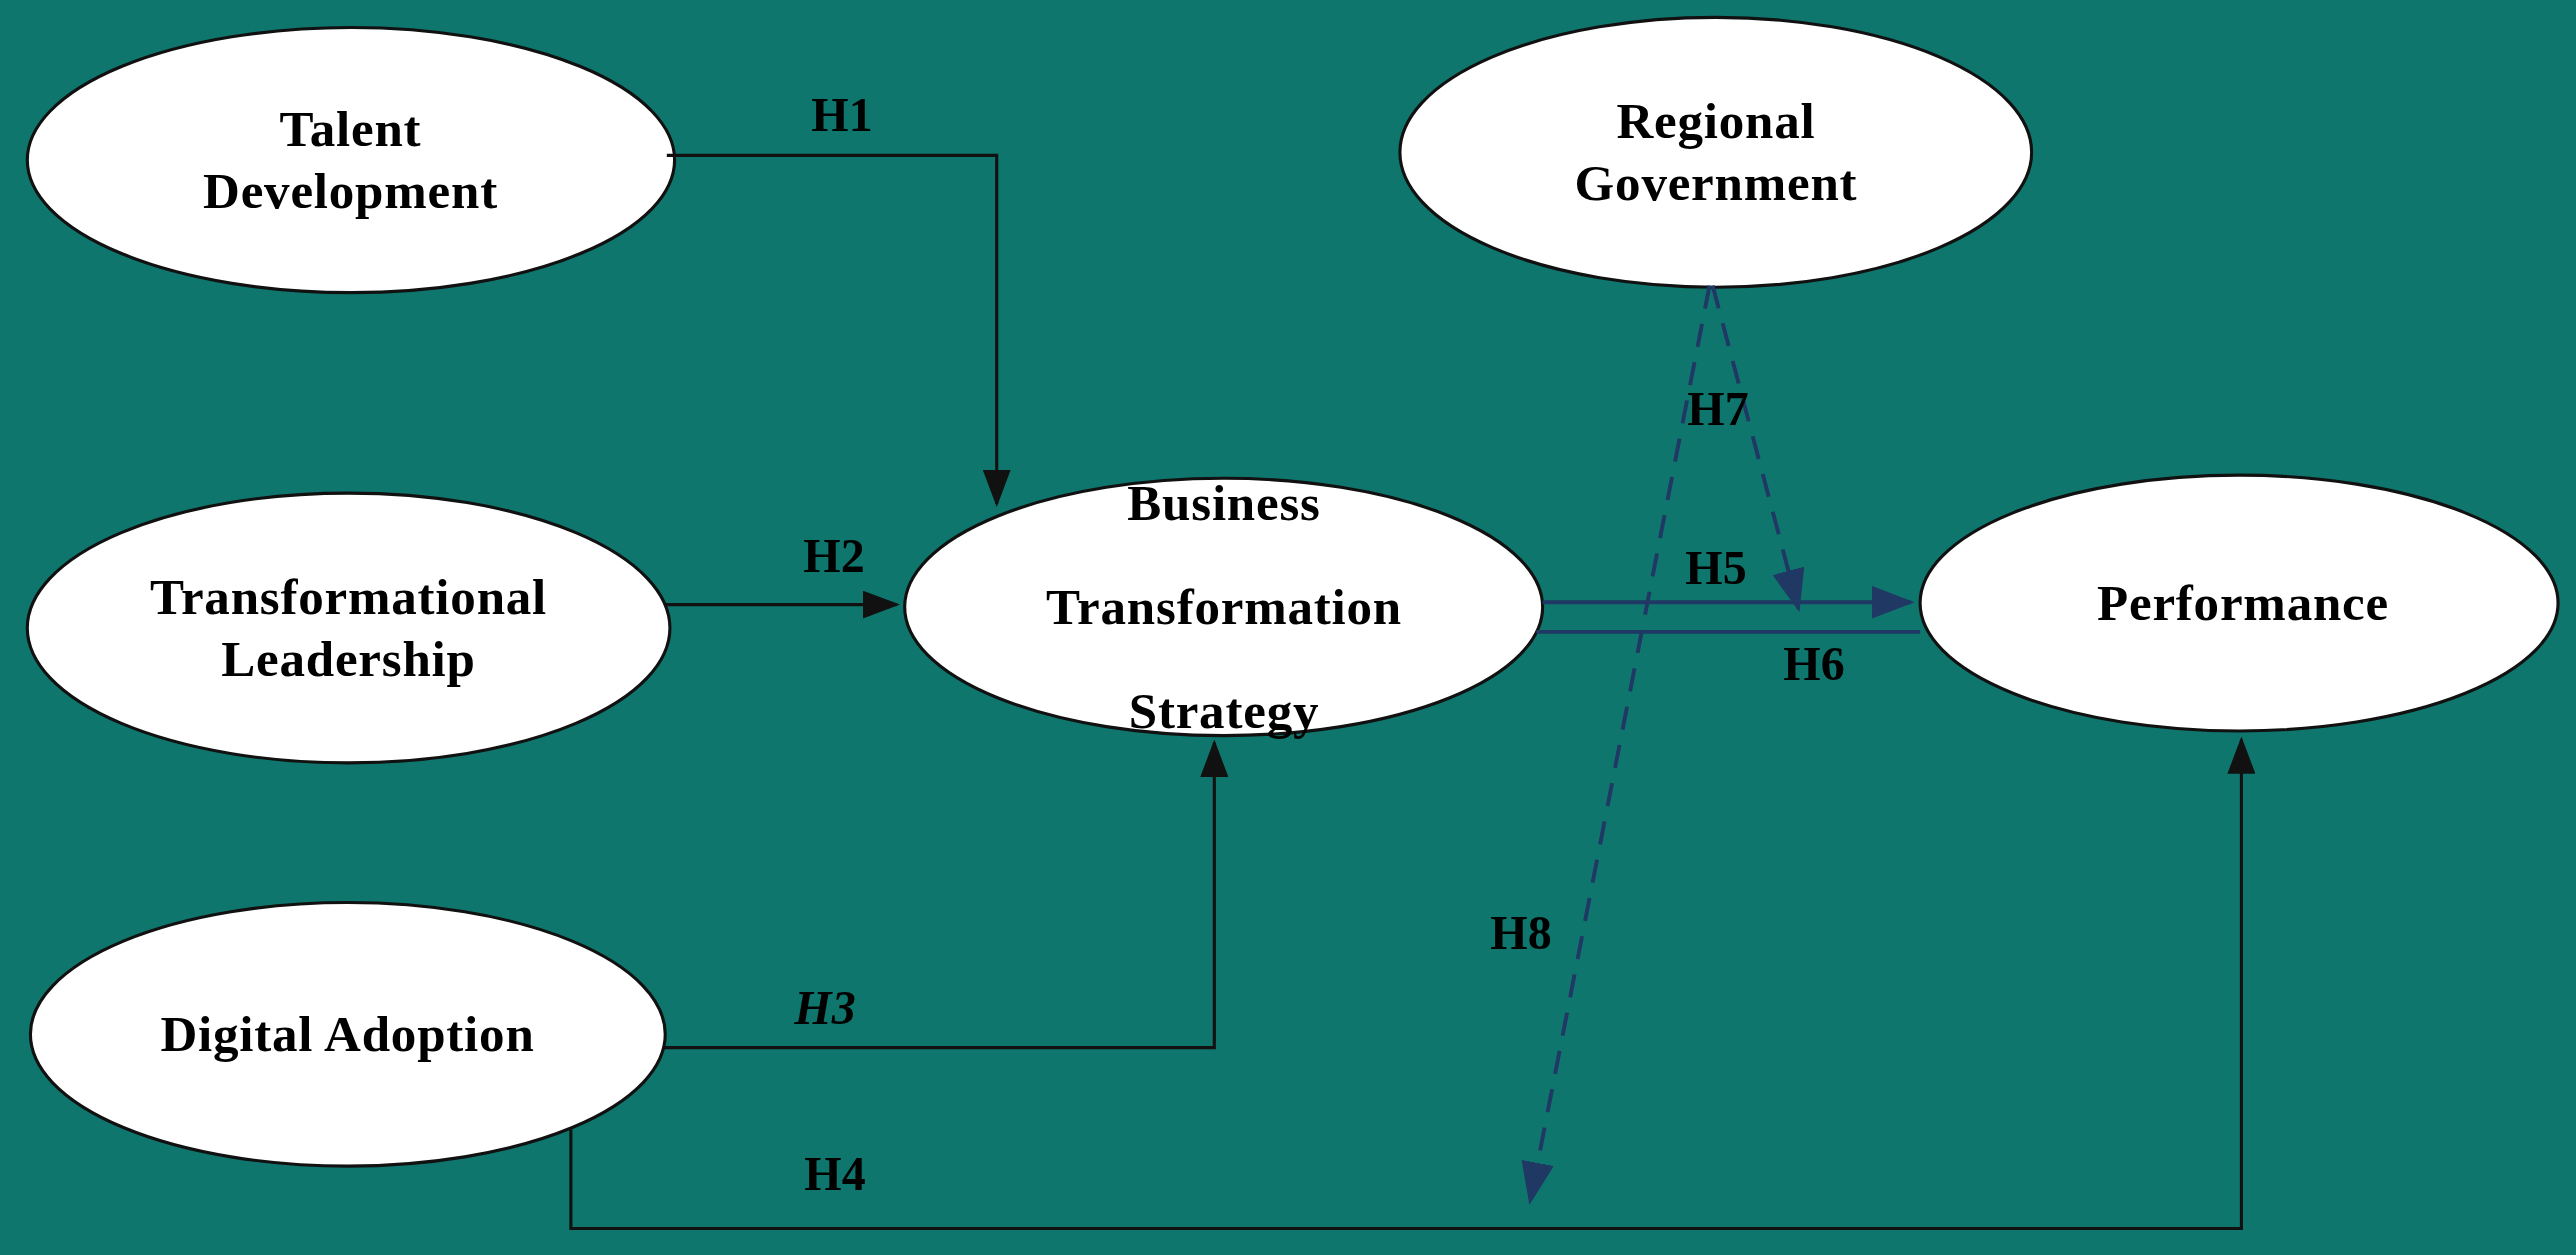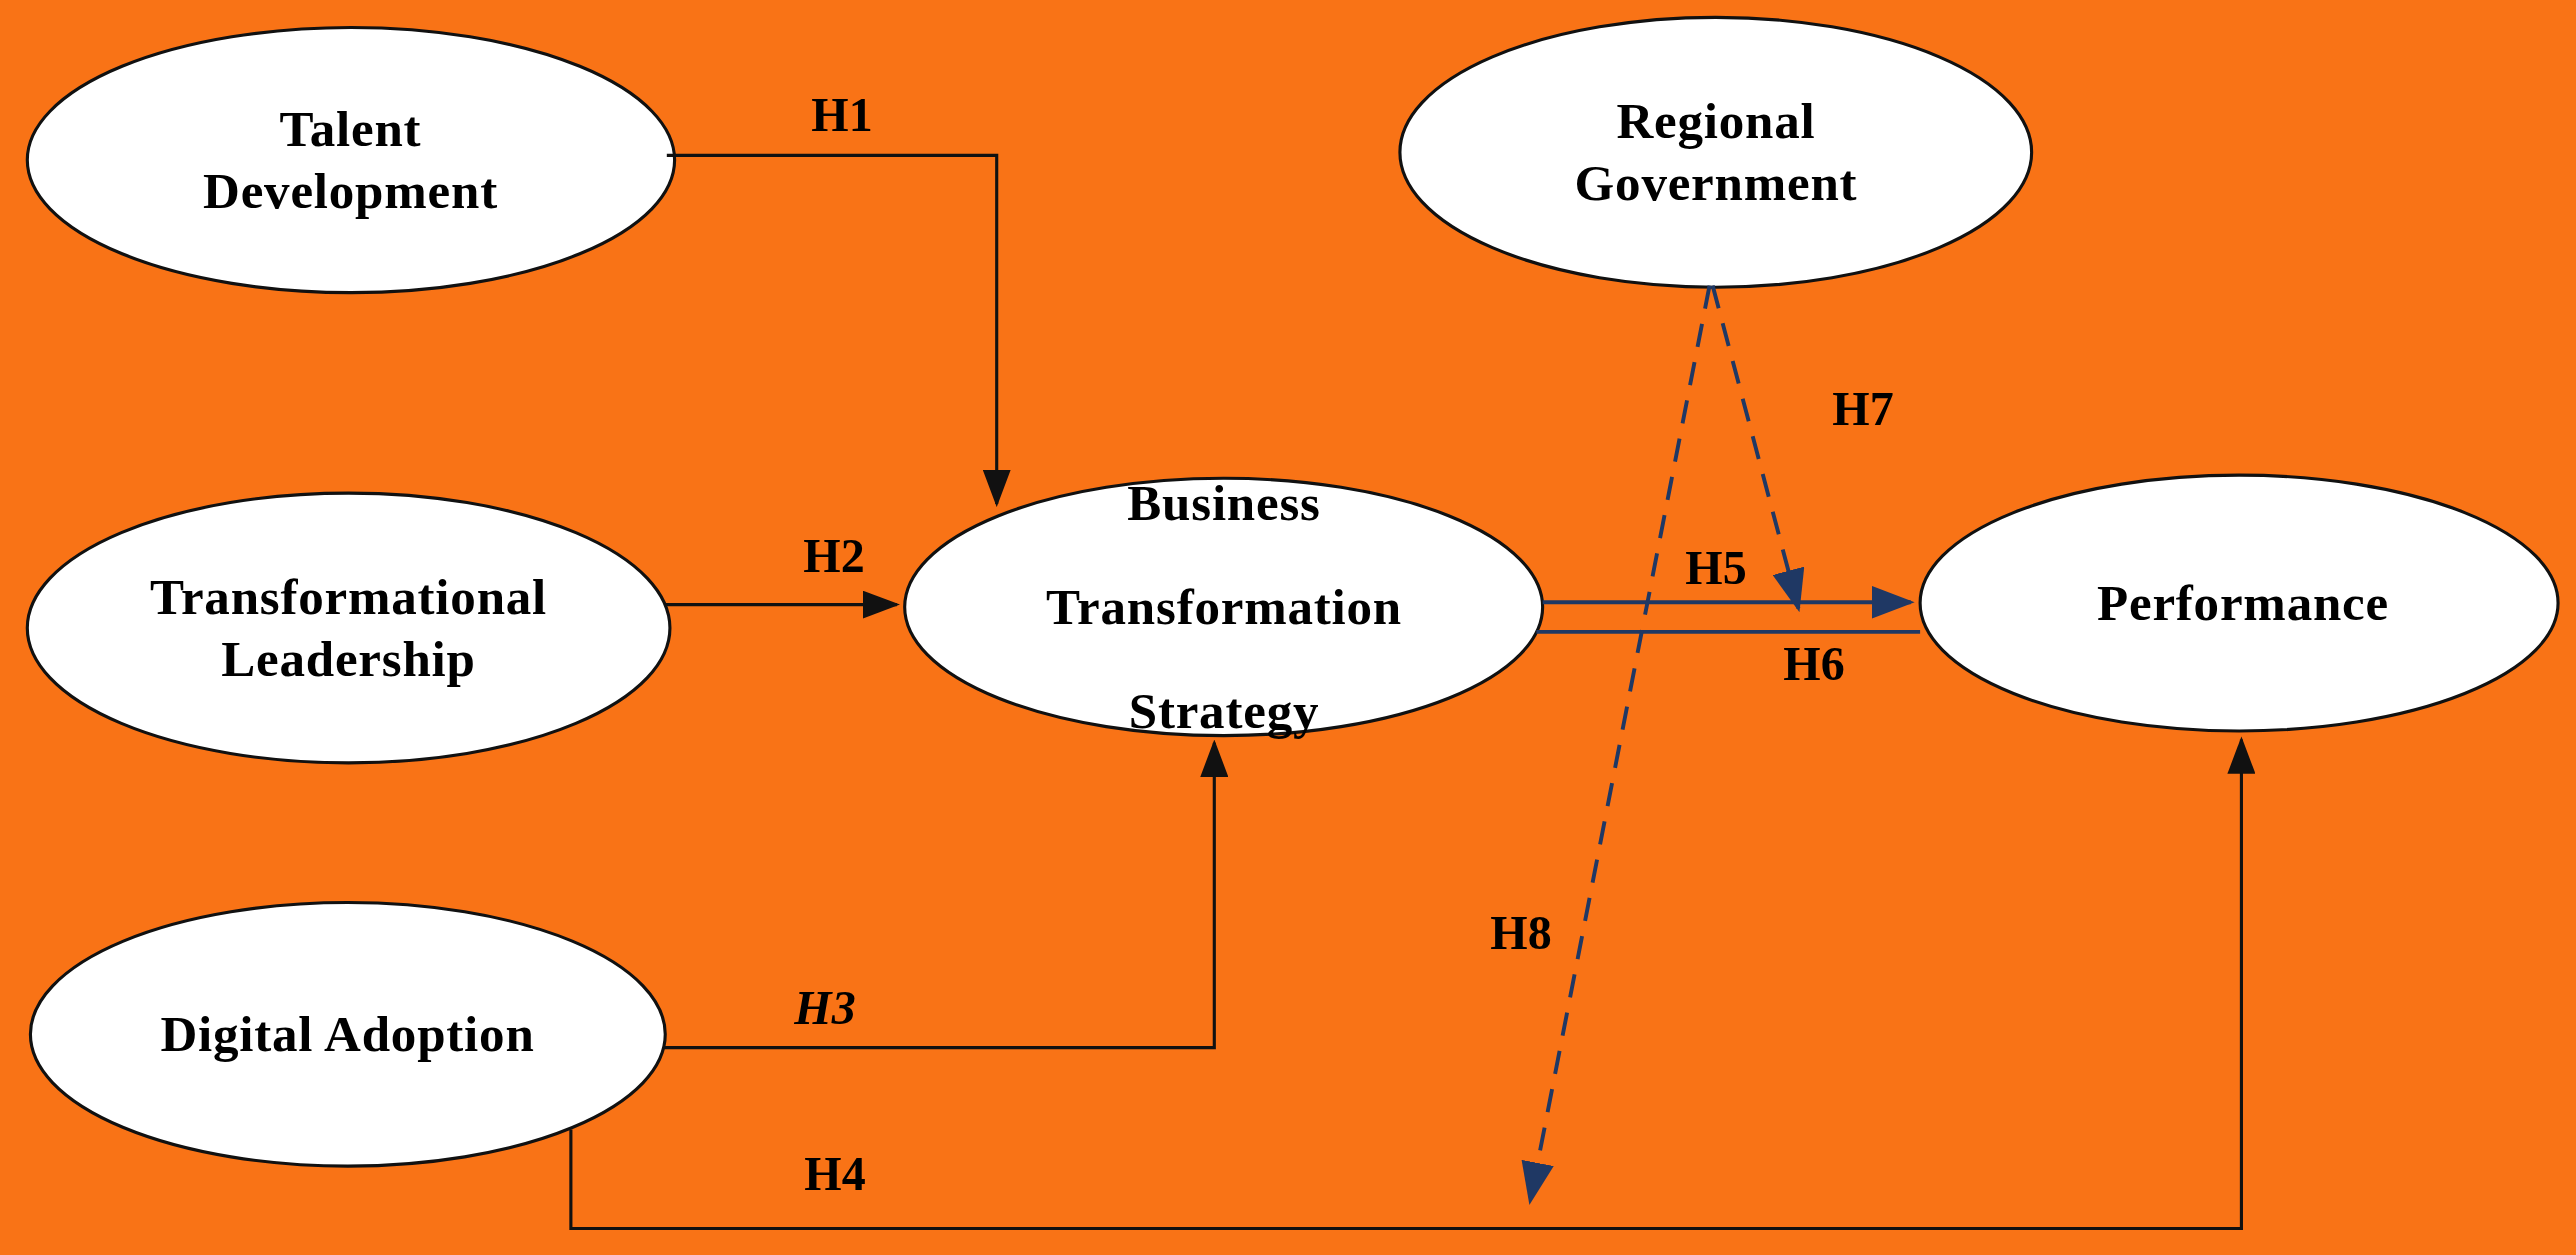--- a/index.html
+++ b/index.html
@@ -4,21 +4,21 @@
 <style>
   html, body {
     margin: 0;
     padding: 0;
     background: #ffffff;
   }
   .stage {
     position: relative;
     width: 2576px;
     height: 1256px;
-    background: #f97316;
+    background: #0f766e;
     font-family: "Liberation Serif", serif;
     overflow: hidden;
   }
   svg.wires {
     position: absolute;
     left: 0;
     top: 0;
     width: 2576px;
     height: 1256px;
   }
@@ -122,17 +122,17 @@
   <div class="node-label" style="left:1920px; top:475px; width:646px; height:256px;">
     <span>Performance</span>
   </div>
 
   <div class="edge-label" style="left:842px; top:115px;">H1</div>
   <div class="edge-label" style="left:834px; top:556px;">H2</div>
   <div class="edge-label" style="left:825px; top:1008px;font-style:italic;">H3</div>
   <div class="edge-label" style="left:811px; top:1174px;margin-left:24px;">H4</div>
   <div class="edge-label" style="left:1716px; top:568px;">H5</div>
   <div class="edge-label" style="left:1814px; top:664px;">H6</div>
-  <div class="edge-label" style="left:1863px; top:409px;">H7</div>
+  <div class="edge-label" style="left:1718px; top:409px;">H7</div>
   <div class="edge-label" style="left:1521px; top:933px;">H8</div>
 
 </div>
 
 
 </body></html>

